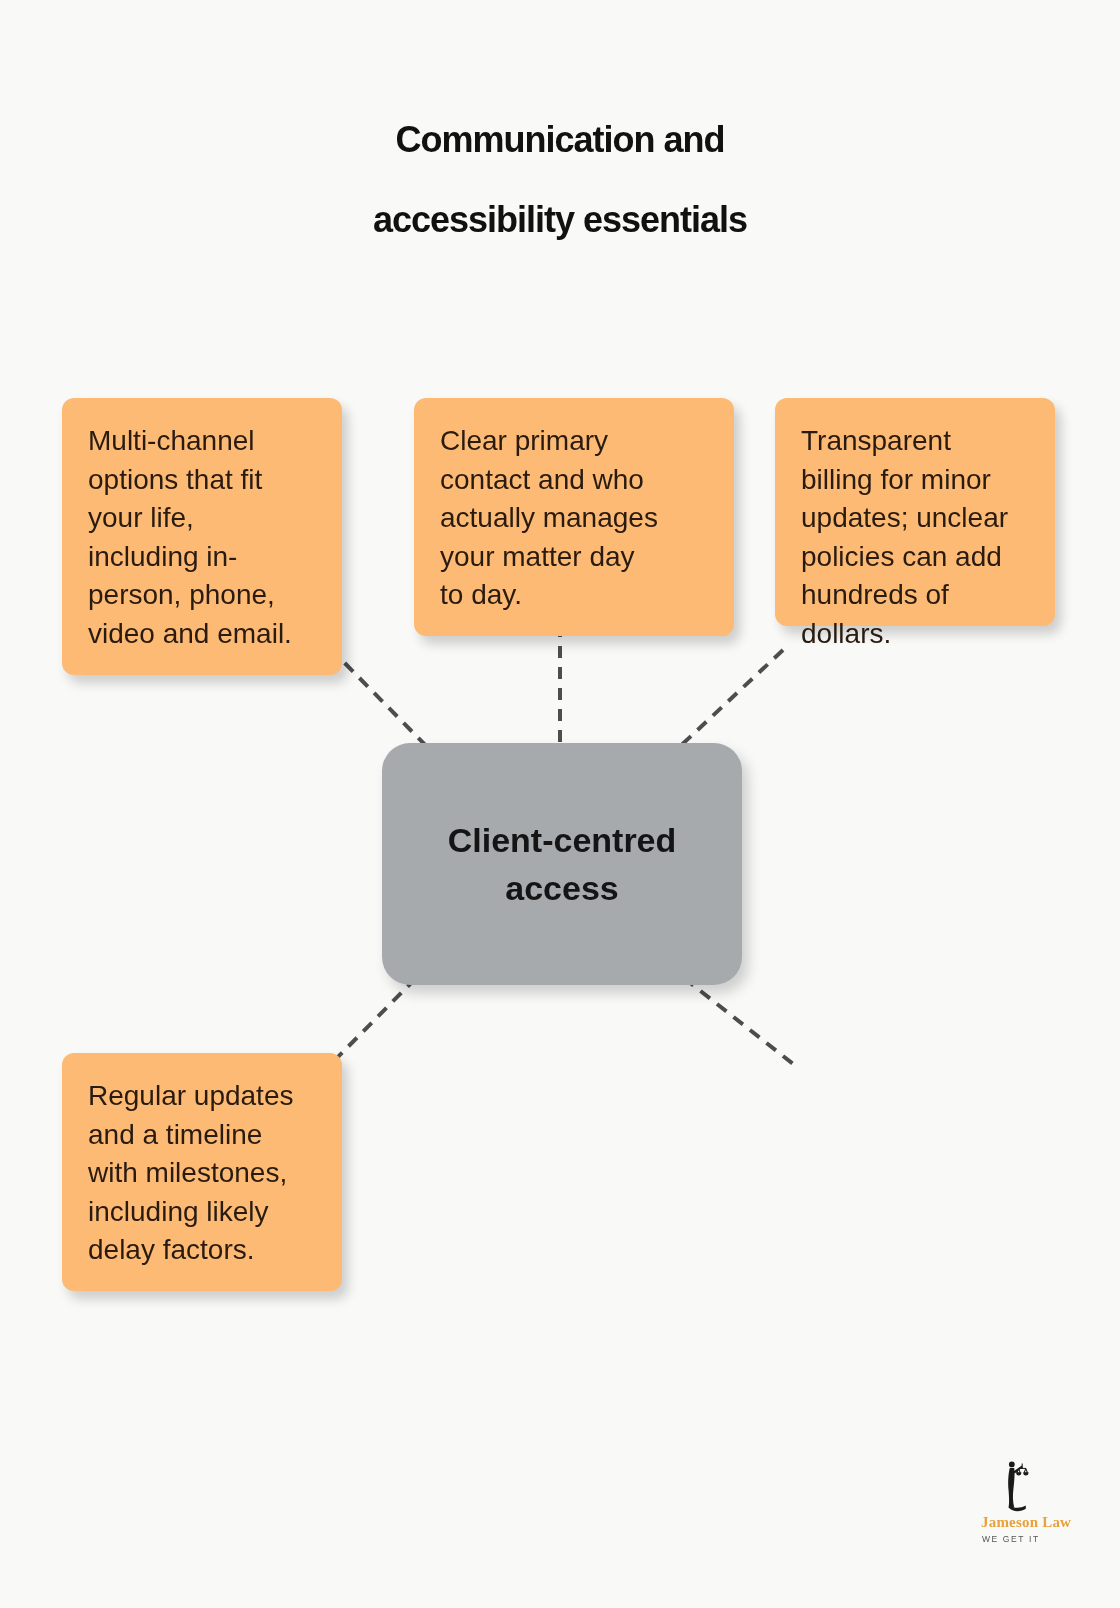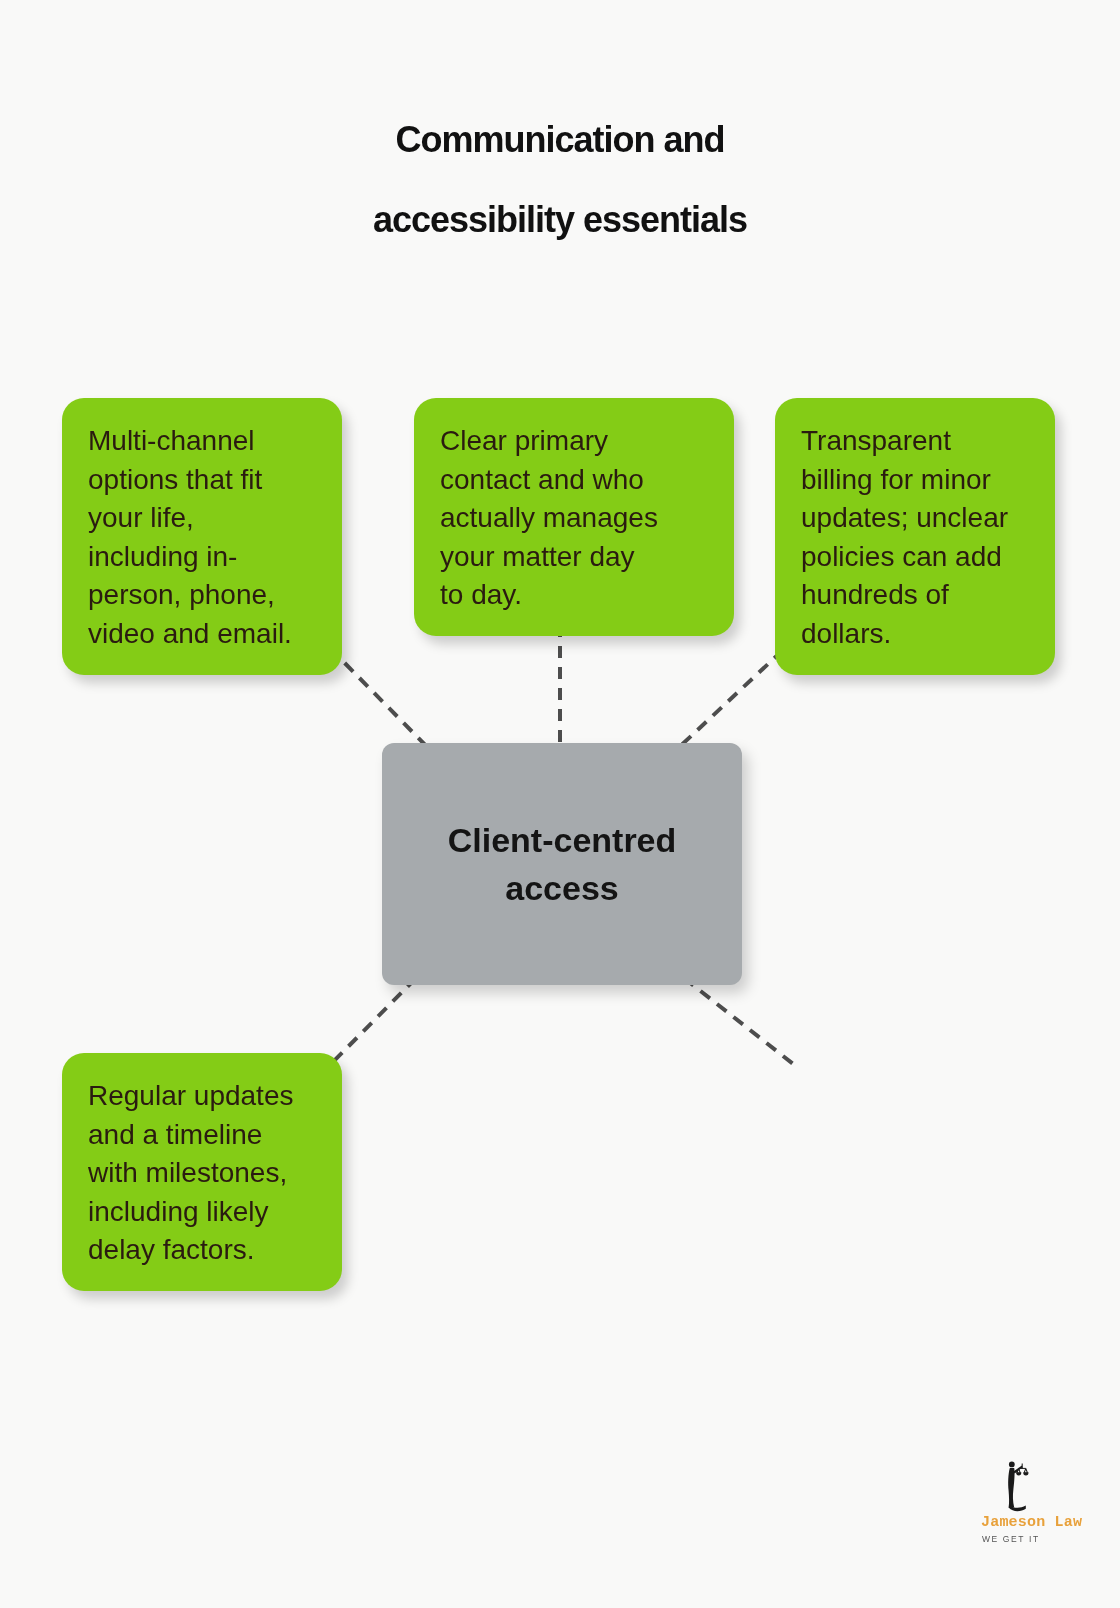--- a/index.html
+++ b/index.html
@@ -30,44 +30,44 @@
 
   .connectors {
     position: absolute;
     top: 0; left: 0;
     width: 1120px;
     height: 1608px;
   }
 
   .node {
     position: absolute;
-    background: #84cc16;
-    border-radius: 22px;
+    background: #fdba74;
+    border-radius: 12px;
     box-shadow: 6px 8px 12px rgba(0,0,0,0.18);
     padding: 24px 16px 20px 26px;
   }
   .node p {
     font-size: 28px;
     line-height: 38.5px;
     color: #2a1b10;
     white-space: pre-line;
   }
 
   .node-tl { left: 62px;  top: 398px;  width: 280px; height: 277px; }
   .node-tm { left: 414px; top: 398px;  width: 320px; height: 238px; }
-  .node-tr { left: 775px; top: 398px;  width: 280px; height: 277px; }
+  .node-tr { left: 775px; top: 398px;  width: 280px; height: 228px; }
   .node-bl { left: 62px;  top: 1053px; width: 280px; height: 238px; }
   .node-br { left: 790px; top: 1055px; width: 280px; height: 315px; }
 
   .center-node {
     position: absolute;
     left: 382px; top: 743px;
     width: 360px; height: 242px;
     background: #a6aaad;
-    border-radius: 12px;
+    border-radius: 28px;
     box-shadow: 6px 8px 14px rgba(0,0,0,0.18);
     display: flex;
     align-items: center;
     justify-content: center;
   }
   .center-node span {
     font-size: 34px;
     line-height: 48px;
     font-weight: 700;
     color: #141414;
@@ -80,21 +80,21 @@
     left: 975px; top: 1460px;
     width: 100px;
     text-align: left;
   }
   .logo-icon {
     display: block;
     margin: 0 0 2px 24px;
     width: 32px; height: 52px;
   }
   .logo-name {
-    font-family: Liberation Mono, monospace;
+    font-family: Liberation Serif, serif;
     font-weight: 700;
     font-size: 15px;
     color: #e8a13b;
     letter-spacing: 0.2px;
     margin-left: 6px;
     white-space: nowrap;
   }
   .logo-tagline {
     font-size: 8.5px;
     letter-spacing: 1.6px;

